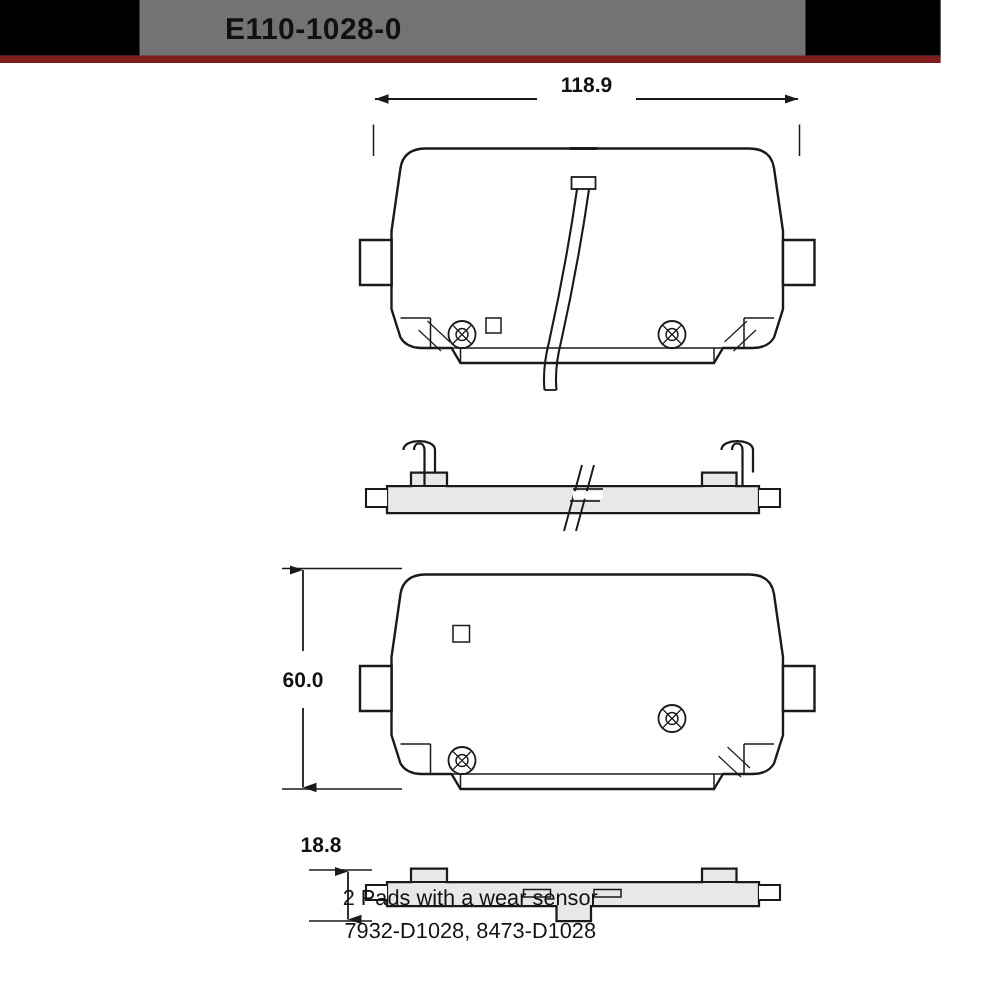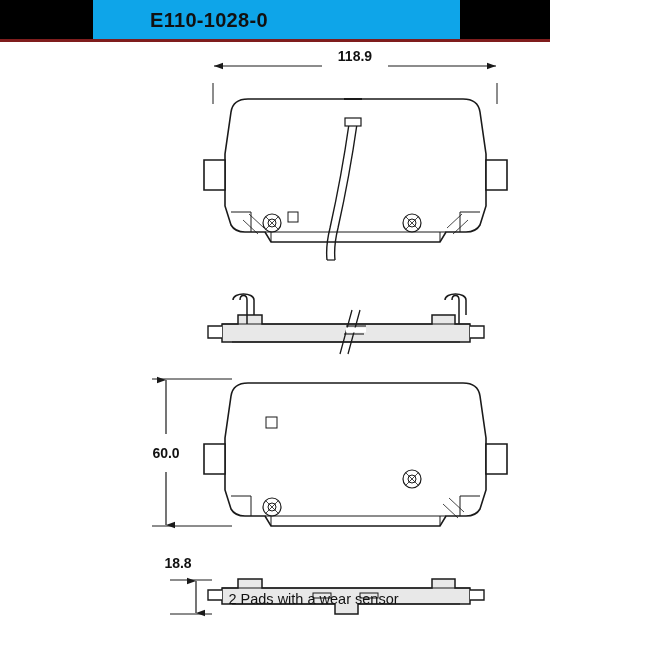--- a/index.html
+++ b/index.html
@@ -15,24 +15,24 @@
     width: 671px;
     height: 671px;
     background: #ffffff;
     overflow: hidden;
   }
   
   #title-bar {
     position: absolute;
     left: 0;
     top: 0;
-    width: 550px;
+    width: 627px;
     height: 42px;
-    background: #0ea5e9;
-    border-bottom: 3px solid #7f1d1d;
+    background: #737373;
+    border-bottom: 5px solid #7f1d1d;
     box-sizing: border-box;
   }
   #title-bar .side {
     position: absolute;
     top: 0;
     height: 100%;
     width: 93px;
     background: #000000;
   }
   #title-bar .side.left { left: 0; }
@@ -46,20 +46,21 @@
     color: #111111;
     letter-spacing: 0.3px;
   }
   
   #drawing {
     position: absolute;
     left: 0;
     top: 42px;
     width: 550px;
     height: 629px;
+    padding-left: 36px;
   }
   svg { display: block; }
   .dimtext {
     font-family: "Liberation Sans", sans-serif;
     font-size: 14px;
     font-weight: bold;
     fill: #111111;
   }
   
   #footer {
@@ -291,15 +292,16 @@
         <path d="M470,548 L484,548 L484,558 L470,558" fill="#ffffff" stroke="#1a1a1a" stroke-width="1.4"></path>
 
         <rect x="313" y="551" width="18" height="5" fill="none" stroke="#1a1a1a" stroke-width="1"></rect>
         <rect x="360" y="551" width="18" height="5" fill="none" stroke="#1a1a1a" stroke-width="1"></rect>
       </g>
     </svg>
   </div>
 
   <div id="footer">
     <div class="line">2 Pads with a wear sensor</div>
+    <div class="line">7932-D1028, 8473-D1028</div>
   </div>
 
 </div>
 
 </body></html>

